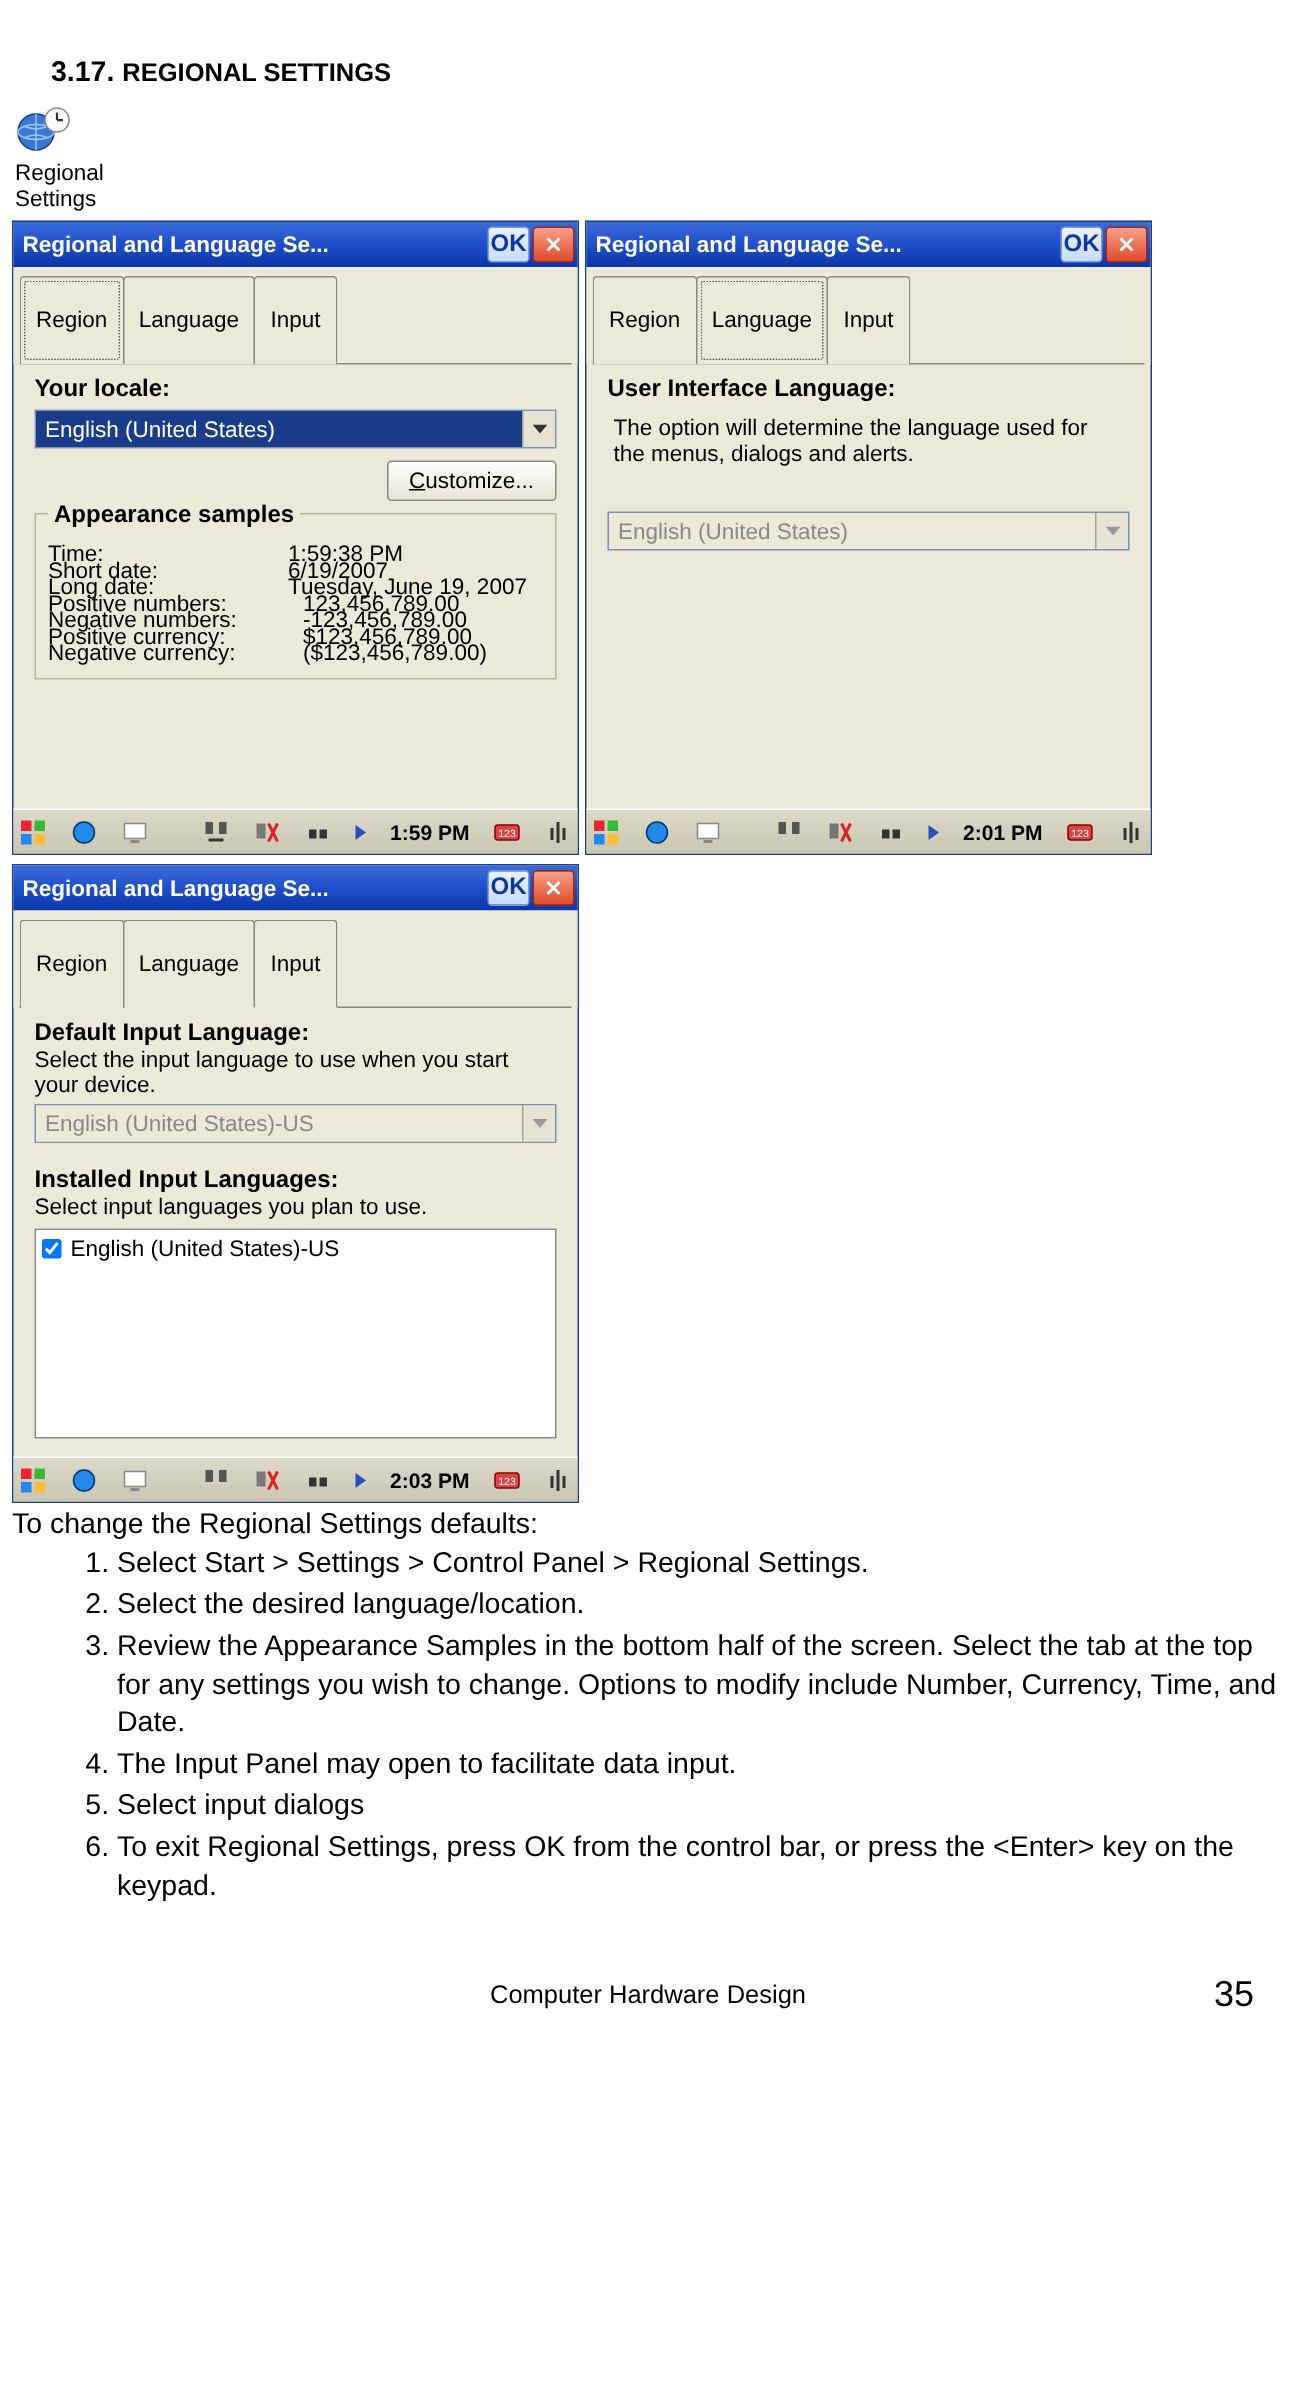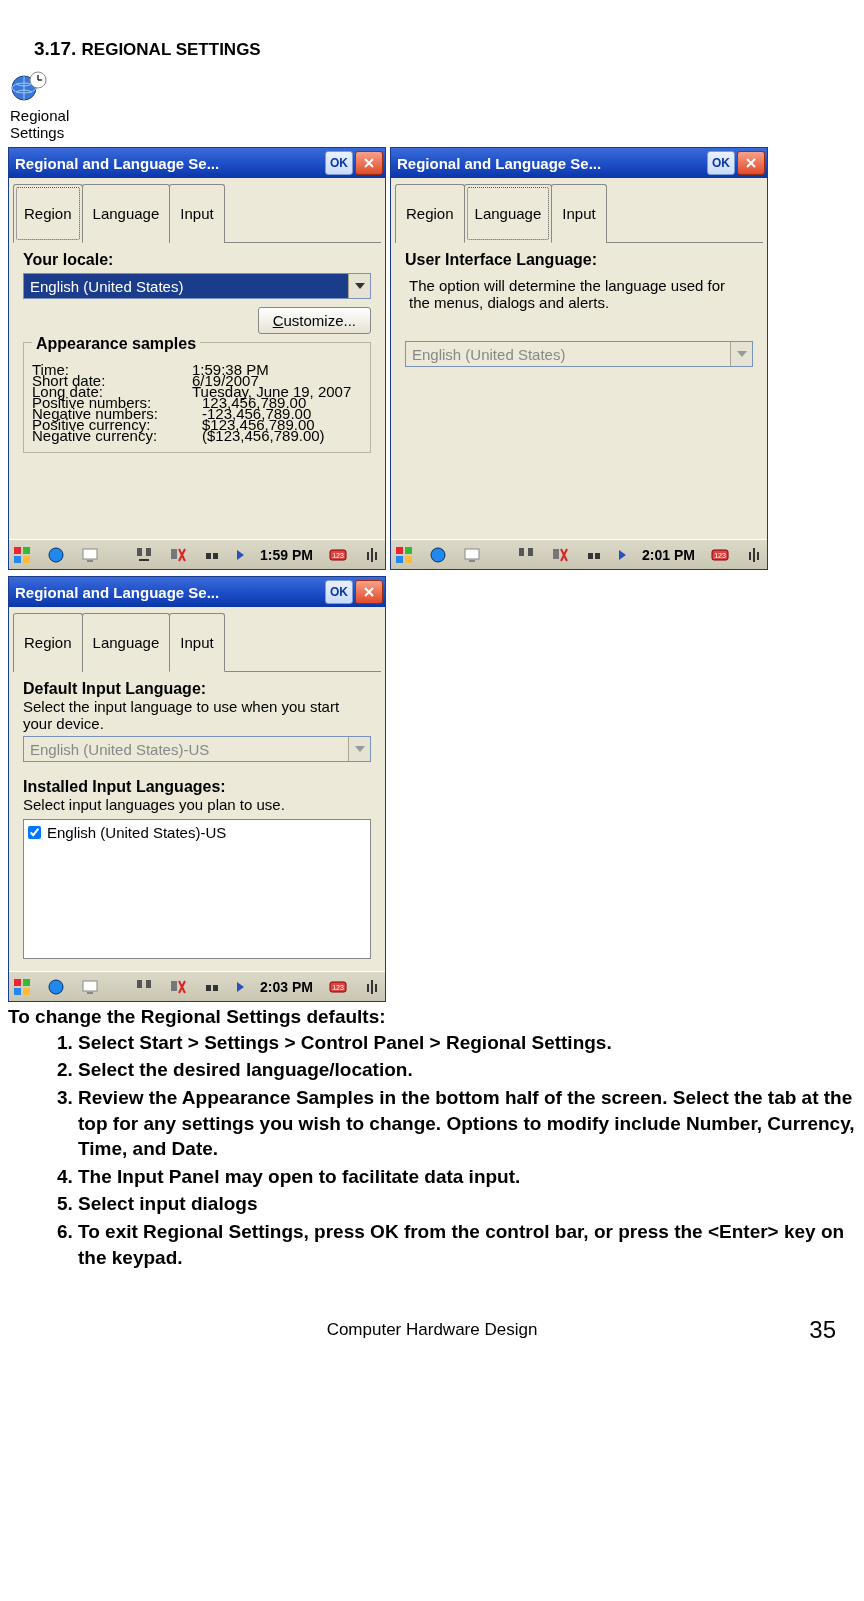--- a/index.html
+++ b/index.html
@@ -7,21 +7,21 @@
     .page { padding: 8px; }
     .header-right { text-align: right; font-weight: bold; font-size: 20px; letter-spacing: 1px; padding-right: 10px; }
     .section-heading { font-size: 19px; font-weight: bold; margin: 30px 0 10px 26px; }
     .icon-block { margin-left: 2px; }
     .globe-icon { width: 38px; height: 32px; display: inline-block; }
     .icon-label { font-size: 15px; color: #000; margin-top: 2px; }
     .windows-row { display: flex; gap: 4px; margin-top: 6px; }
     .win { width: 378px; border: 1px solid #1a3c8a; background: #ece9d8; display: flex; flex-direction: column; }
     .titlebar { height: 30px; background: linear-gradient(180deg,#3b6bd8 0%,#1f4fc9 50%,#0a36a8 100%); display: flex; align-items: center; padding: 0 2px 0 6px; color: #fff; font-weight: bold; font-size: 15px; }
     .titlebar .title-text { flex: 1; white-space: nowrap; overflow: hidden; }
-    .title-btn { width: 28px; height: 24px; margin-left: 2px; display: flex; align-items: center; justify-content: center; font-size: 12px; font-weight: bold; border-radius: 3px; }
+    .title-btn { width: 28px; height: 24px; margin-left: 2px; display: flex; align-items: center; justify-content: center; font-size: 16px; font-weight: bold; border-radius: 3px; }
     .ok-btn { background: linear-gradient(#eaf1ff,#c9dbfb); color: #0a36a8; border: 1px solid #7a9dd8; }
     .close-btn { background: linear-gradient(#f7a189,#e04a2a); color: #fff; border: 1px solid #a02a10; }
     .tab-row { display: flex; background: #ece9d8; padding: 6px 4px 0 4px; }
     .tab { border: 1px solid #888; border-bottom: none; padding: 20px 10px; font-size: 15px; background: #ece9d8; border-radius: 3px 3px 0 0; margin-right: -1px; position: relative; }
     .tab.active { background: #ece9d8; z-index: 2; border-bottom: 1px solid #ece9d8; }
     .tab.dotted::after { content:''; position:absolute; inset:2px; border:1px dotted #555; border-radius:2px; pointer-events:none; }
     .win-body { flex: 1; padding: 8px 10px; font-size: 15px; border-top: 1px solid #888; margin: -1px 4px 4px 4px; background: #ece9d8; }
     .bold { font-weight: bold; font-size: 16px; }
     .combo { display: flex; border: 1px solid #7a91b8; background: #fff; height: 26px; margin-top: 4px; }
     .combo input { flex:1; border:none; padding: 0 6px; font-size: 15px; background: #fff; }
@@ -35,21 +35,21 @@
     .fieldset-title { font-weight: bold; font-size: 16px; background:#ece9d8; display:inline-block; padding:0 4px; margin-top:-14px; position:relative; top:-14px; }
     .sample-row { display: flex; font-size: 15px; margin-top: -6px; }
     .sample-row .lbl { width: 160px; }
     .listbox { border: 1px solid #888; background: #fff; height: 140px; margin-top: 6px; padding: 4px; }
     .check-row { display:flex; align-items:center; gap:6px; font-size:15px; }
     .taskbar { height: 30px; background: linear-gradient(#dcd9c8,#c9c6b4); border-top:1px solid #fff; display:flex; align-items:center; padding: 0 4px; gap: 16px; }
     .tb-icon { width: 18px; height: 18px; }
     .tb-gap { flex:1; }
     .tb-triangle { width:0; height:0; border-top:5px solid transparent; border-bottom:5px solid transparent; border-left:7px solid #2850c0; }
     .tb-time { font-weight: bold; font-size: 14px; }
-    .instructions { font-size: 19px; margin-top: 2px; line-height: 1.35; font-weight: bold; }
+    .instructions { font-size: 19px; margin-top: 2px; line-height: 1.35; }
     .instructions ol { padding-left: 70px; }
     .instructions li { margin-bottom: 2px; }
     .footer { display:flex; justify-content:center; align-items:center; gap:60px; margin-top:50px; font-size:17px; padding-bottom:20px; position:relative; }
     .footer .pnum { position:absolute; right:20px; font-size:24px; }
     svg { display:block; }
   </style>
 </head>
 <body>
 
 <div class="page">

